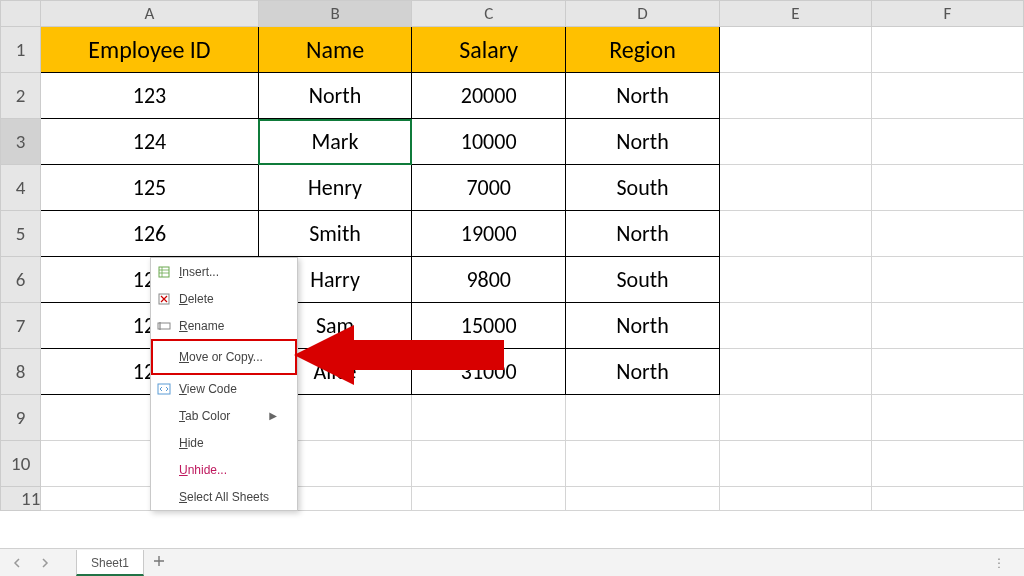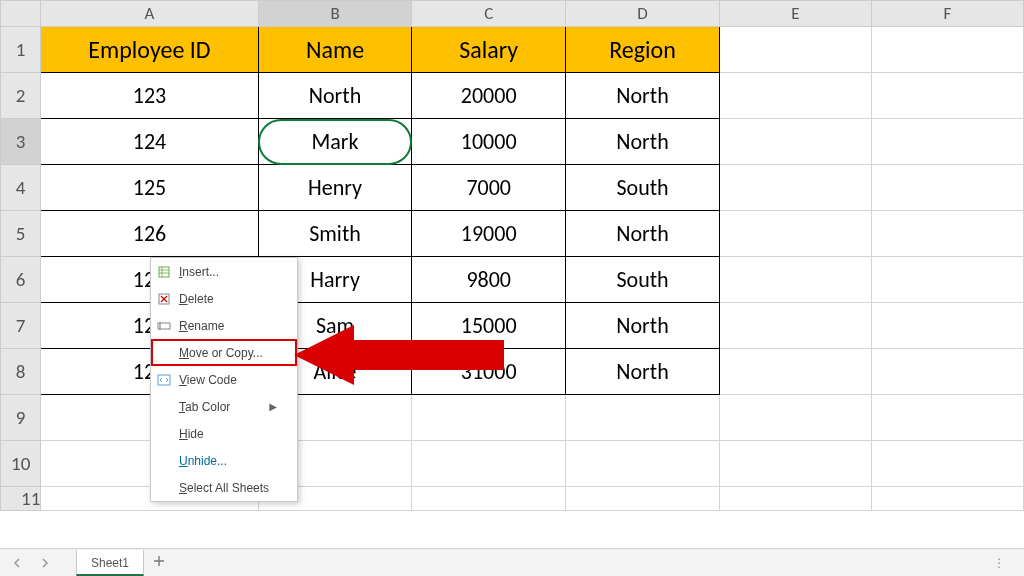--- a/index.html
+++ b/index.html
@@ -49,21 +49,21 @@
   .cell {
     height: 46px;
     border: 1px solid #d4d4d4;
     font-size: 22px;
     text-align: center;
     color: #000;
     background: #fff;
   }
   .cell.data { border: 1px solid #000; }
   .cell.hdr  { border: 1px solid #000; background: #ffc000; font-size: 24px; }
-  .cell.sel  { outline: 2px solid #0f7b3a; outline-offset: -2px; border-radius: 23px; }
+  .cell.sel  { outline: 2px solid #0f7b3a; outline-offset: -2px; }
   .row11 .cell, .row11 .rowhead { height: 20px; padding-left: 20px; }
 
   
   .ctx {
     position: absolute;
     left: 150px; top: 257px;
     width: 148px;
     background: #fff;
     border: 1px solid #c9c9c9;
     box-shadow: 2px 2px 6px rgba(0,0,0,.2);
@@ -80,22 +80,22 @@
     white-space: nowrap;
   }
   .ctx .mi .ic {
     width: 18px; height: 18px;
     margin-right: 6px;
     flex: 0 0 18px;
     display: inline-flex;
     align-items: center; justify-content: center;
   }
   .ctx .mi .lbl u { text-decoration: underline; }
-  .ctx .mi.disabled { color: #0369a1; }
-  .ctx .mi.highlight { border: 2px solid #d80000; height: 27px; padding: 0 4px 0 2px; }
+  .ctx .mi.disabled { color: #be185d; }
+  .ctx .mi.highlight { border: 2px solid #d80000; height: 36px; padding: 0 4px 0 2px; }
   .ctx .mi .arrow { margin-left: auto; font-size: 10px; color: #666; }
 
   
   .redarrow {
     position: absolute;
     left: 294px; top: 325px;
     width: 210px; height: 60px;
     z-index: 60;
   }
 

